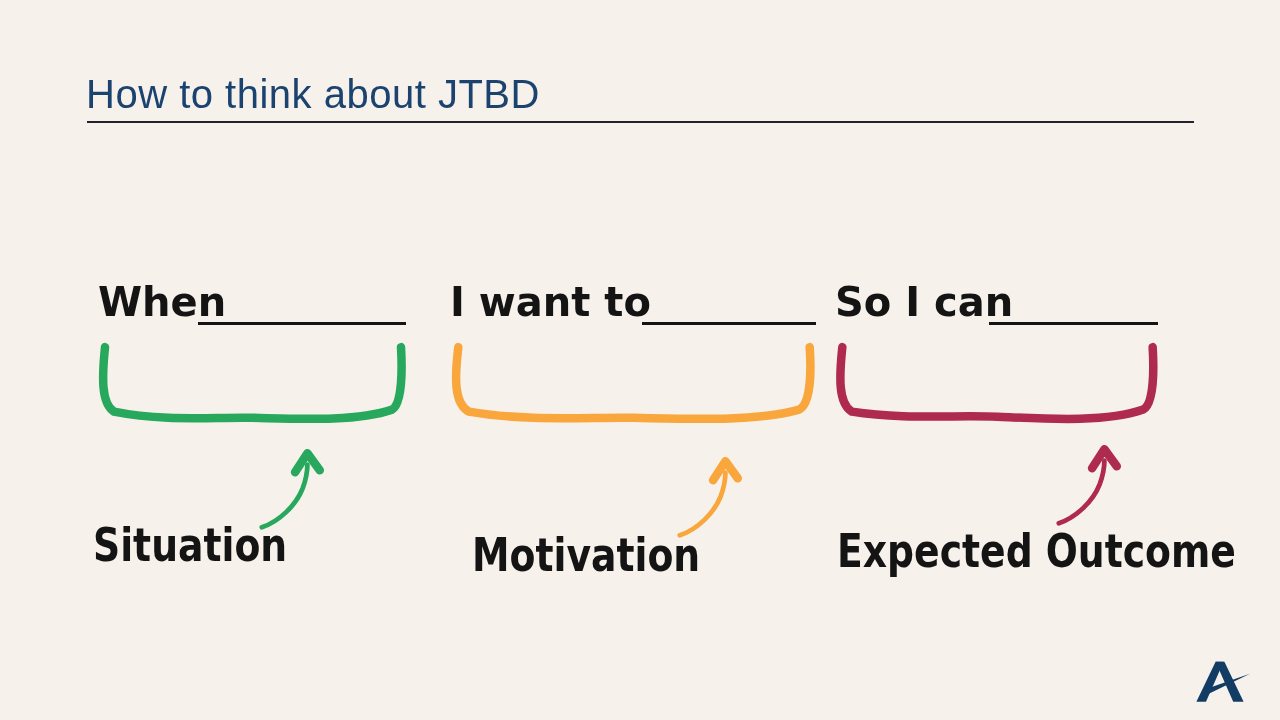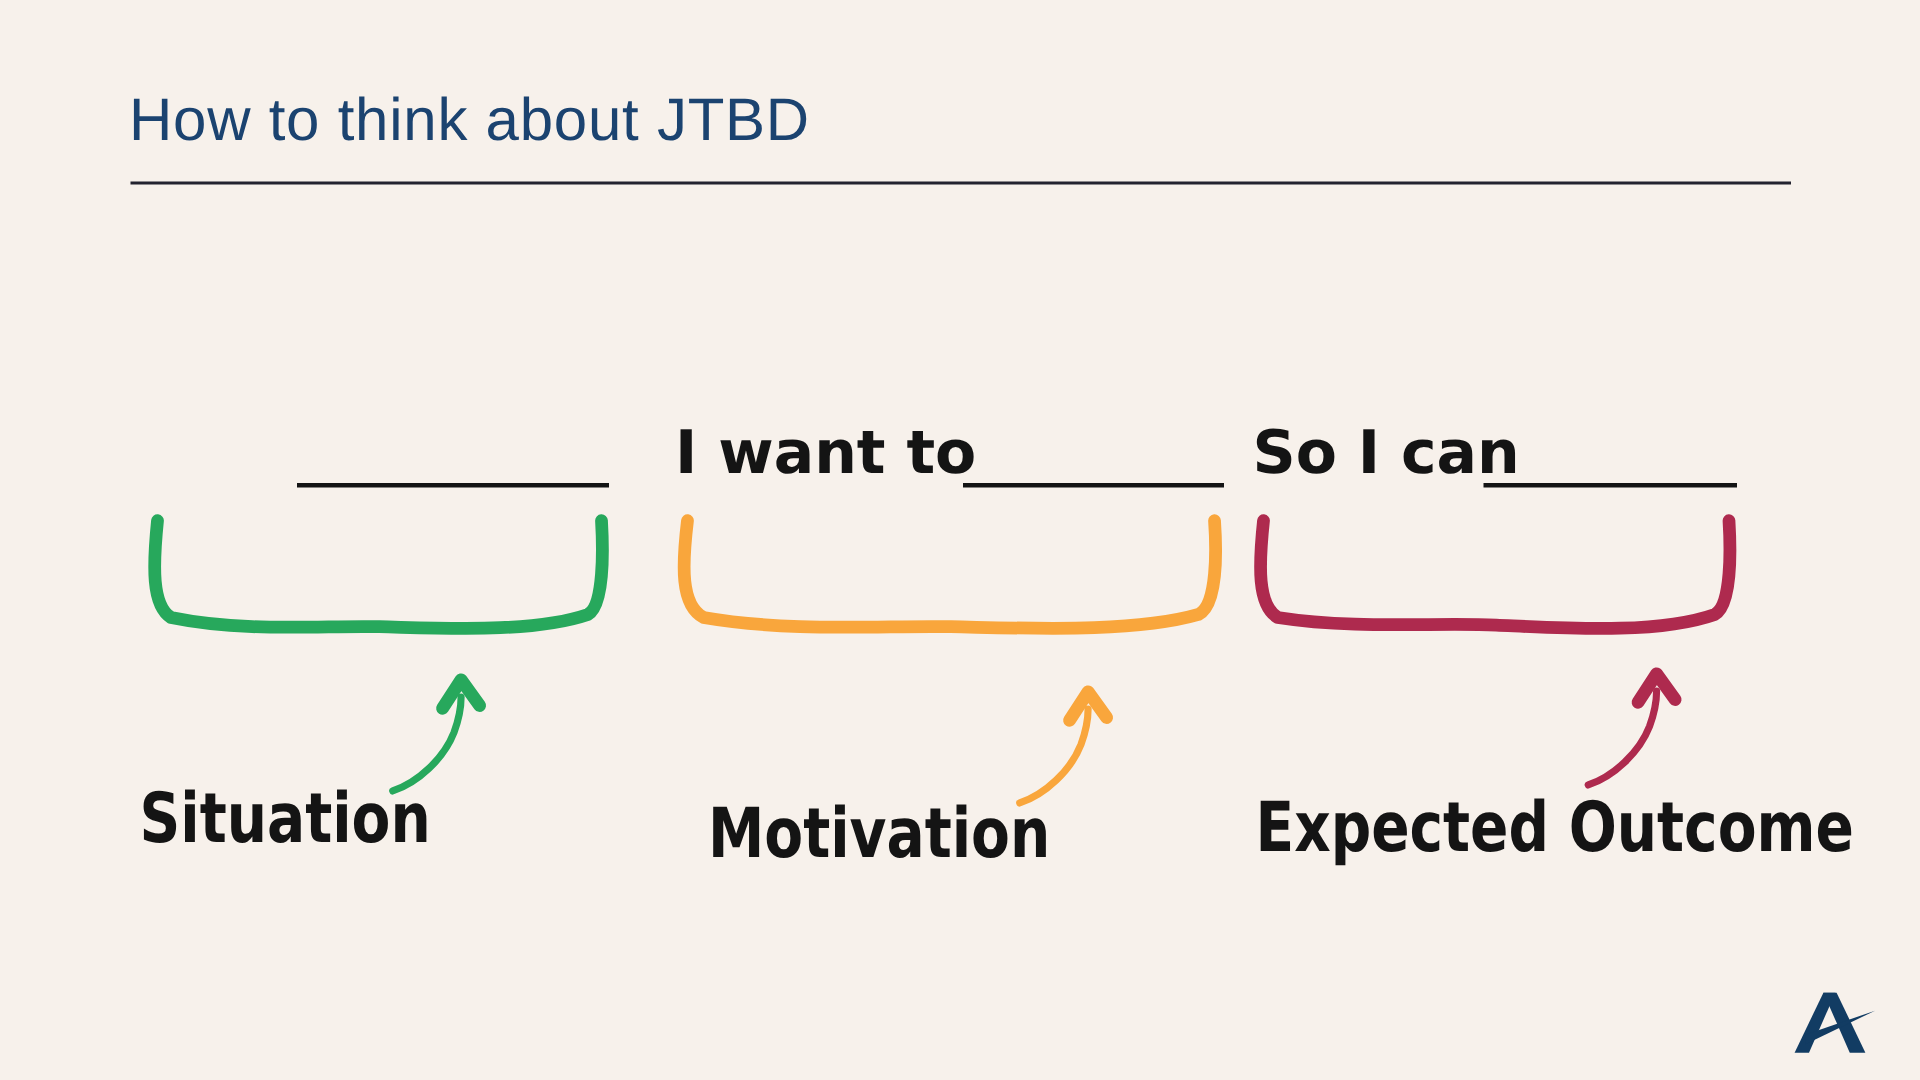--- a/index.html
+++ b/index.html
@@ -7,21 +7,21 @@
   body {
     position: relative;
     font-family: "Liberation Sans", sans-serif;
     background: #F7F1EB;
   }
   .slide { position: absolute; inset: 0; }
 
   
   .title {
     position: absolute;
-    left: 86px; top: 58px;
+    left: 86px; top: 72px;
     font-size: 40px;
     font-weight: 400;
     letter-spacing: 0.5px;
     color: #1B4370;
   }
   .title-rule {
     position: absolute;
     left: 87px; top: 121px;
     width: 1107px; height: 2px;
     background: #23232f;
@@ -92,20 +92,21 @@
 </head>
 <body style="background: rgb(247, 241, 235);">
 
 <div class="slide">
 
   <h1 class="title" style="color: rgb(27, 67, 112);">How to think about JTBD</h1>
   <div class="title-rule"></div>
 
   <div class="col col-1">
     <div class="phrase marker">
+      <span>When</span>
       <span class="blank-line"></span>
     </div>
     <svg class="bracket" viewBox="0 0 310 82" preserveAspectRatio="none" style="color: rgb(39, 168, 92);">
       <path d="M7,5 C4,34 3,60 16,68 C66,78 118,73 155,74 C200,75 258,78 294,66 C305,60 304,22 303,5" fill="none" stroke="currentColor" stroke-width="8.5" vector-effect="non-scaling-stroke" stroke-linecap="round"></path>
     </svg>
     <svg class="arrow" viewBox="0 0 80 95" style="color: rgb(39, 168, 92);">
       <path d="M4,91 C22,85 40,68 47,50 C51,39 52,30 52,25" fill="none" stroke="currentColor" stroke-width="5" stroke-linecap="round"></path>
       <path d="M39,33 L52,13 L65,31" fill="none" stroke="currentColor" stroke-width="9" stroke-linecap="round" stroke-linejoin="round"></path>
     </svg>
     <div class="label marker">Situation</div>

